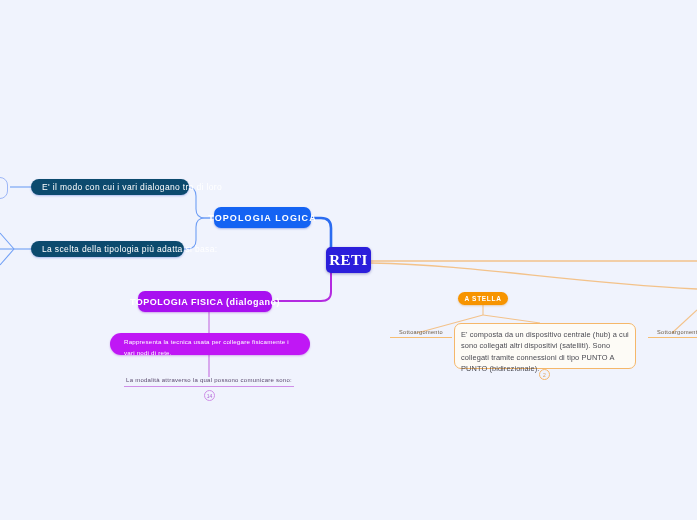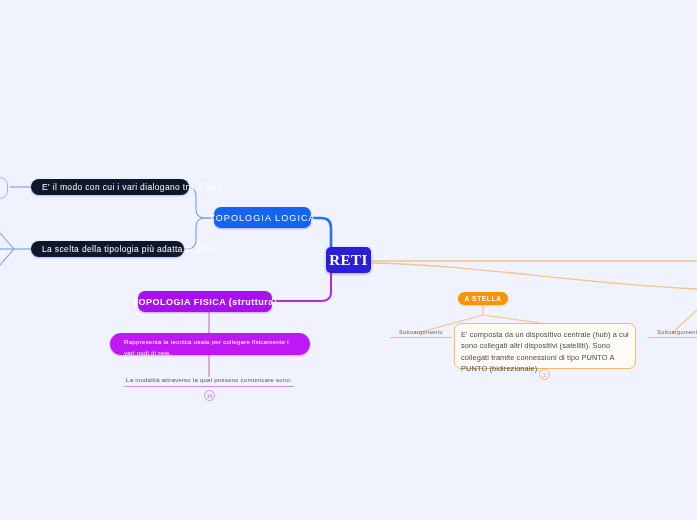--- a/index.html
+++ b/index.html
@@ -50,29 +50,29 @@
     padding: 0 5px;
     justify-content: center;
     box-shadow: 0 1px 3px rgba(20,10,120,0.35);
   }
 
   
   .blue-main {
     background: #1463f3;
     color: #ffffff;
     font-size: 9px;
-    font-weight: normal;
+    font-weight: bold;
     letter-spacing: 1.1px;
     border-radius: 7px;
     padding: 0 12px;
     justify-content: center;
     box-shadow: 0 1px 2px rgba(20,60,200,0.35);
   }
   .blue-leaf {
-    background: #0f172a;
+    background: #0c4a6e;
     color: #ffffff;
     font-size: 8.5px;
     letter-spacing: 0.35px;
     border-radius: 11px;
     padding: 0 11px;
     justify-content: flex-start;
     box-shadow: 0 1px 2px rgba(20,60,200,0.3);
   }
   .blue-stub {
     background: transparent;
@@ -213,21 +213,21 @@
     <span>E' il modo con cui i vari dialogano tra di loro</span>
   </div>
 
   <div class="node blue-leaf" style="left:31px; top:241px; width:153px; height:16px;">
     <span>La scelta della tipologia più adatta si basa:</span>
   </div>
 
   <div class="node blue-stub" style="left:-14px; top:177px; width:22px; height:22px;"></div>
 
   <div class="node purple-main" style="left:138px; top:291px; width:134px; height:21px;">
-    <span>TOPOLOGIA FISICA (struttura)</span>
+    <span>TOPOLOGIA FISICA (dialogano)</span>
   </div>
 
   <div class="node purple-leaf" style="left:110px; top:333px; width:200px; height:22px;">
     <span>Rappresenta la tecnica usata per collegare fisicamente i vari nodi di rete.</span>
   </div>
 
   <div class="node purple-underline" style="left:124px; top:374px; width:170px; height:13px;">
     <span>La modalità attraverso la qual possono comunicare sono:</span>
   </div>
 

